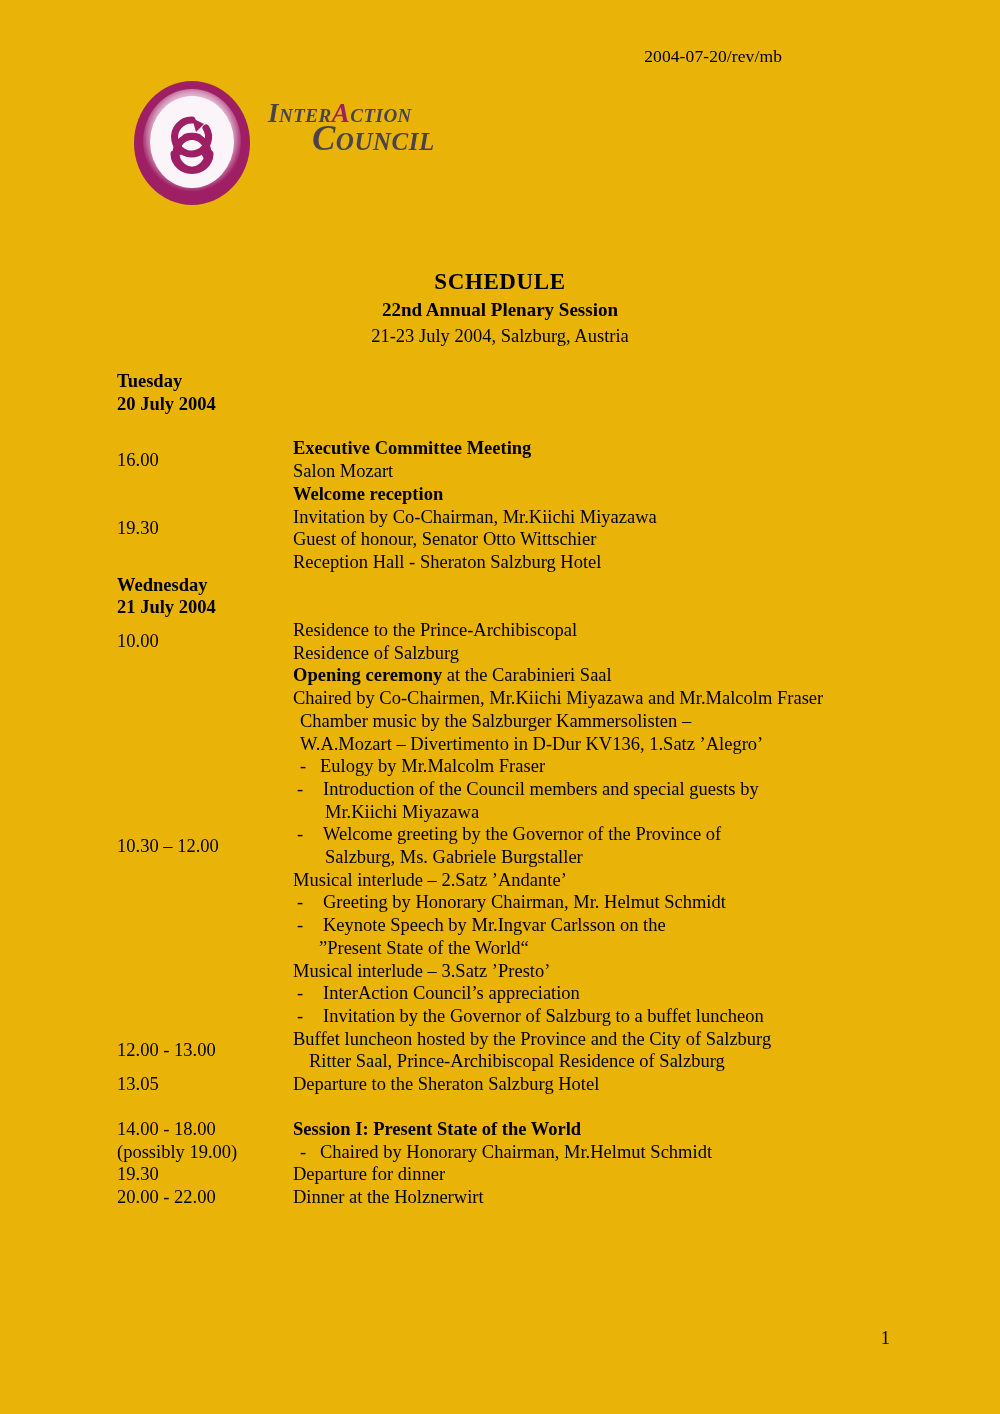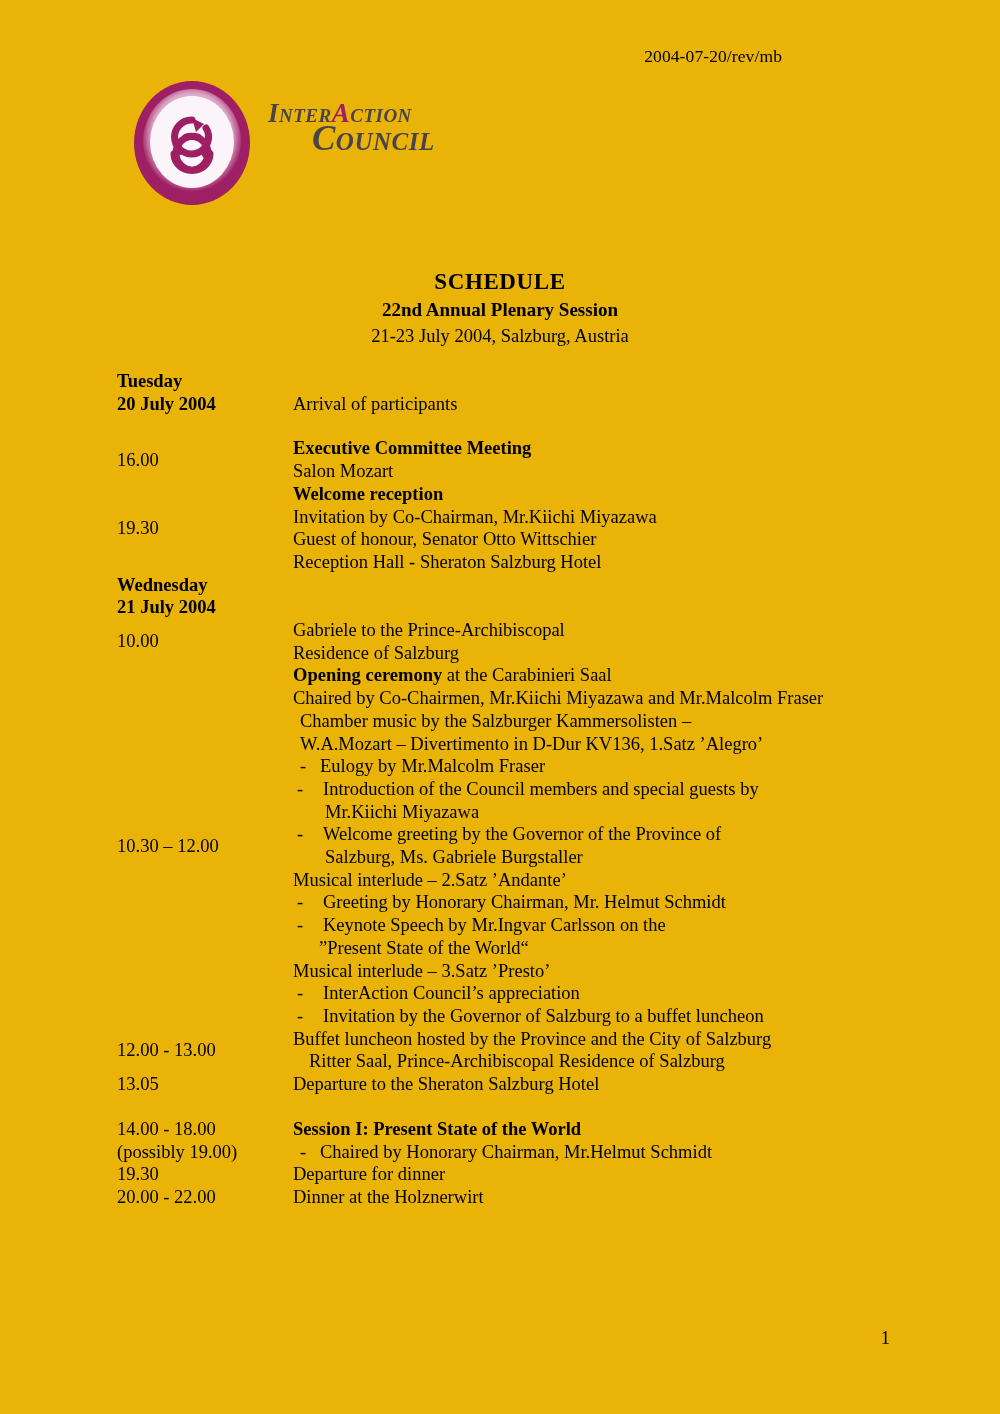--- a/index.html
+++ b/index.html
@@ -204,21 +204,20 @@
   </div>
 
   <div class="schedule">
 
     <div class="row">
       <div class="col-time b">Tuesday</div>
       <div class="col-body"></div>
     </div>
     <div class="row">
       <div class="col-time b">20 July 2004</div>
-      <div class="col-body">Arrival of participants</div>
     </div>
 
     <div class="spacer-sm"></div>
 
     <div class="row">
       <div class="col-time">16.00</div>
       <div class="col-body">
         <div class="line b">Executive Committee Meeting</div>
         <div class="line">Salon Mozart</div>
       </div>
@@ -239,21 +238,21 @@
       <div class="col-body"></div>
     </div>
     <div class="row">
       <div class="col-time b">21 July 2004</div>
       <div class="col-body"></div>
     </div>
 
     <div class="row">
       <div class="col-time">10.00</div>
       <div class="col-body">
-        <div class="line">Gabriele to the Prince-Archibiscopal</div>
+        <div class="line">Residence to the Prince-Archibiscopal</div>
         <div class="line">Residence of Salzburg</div>
       </div>
     </div>
 
     <div class="row">
       <div class="col-time">10.30 – 12.00</div>
       <div class="col-body">
         <div class="line"><span class="b">Opening ceremony</span><span> at the Carabinieri Saal</span></div>
         <div class="line">Chaired by Co-Chairmen, Mr.Kiichi Miyazawa and Mr.Malcolm Fraser</div>
         <div class="line ind1">Chamber music by the Salzburger Kammersolisten –</div>

